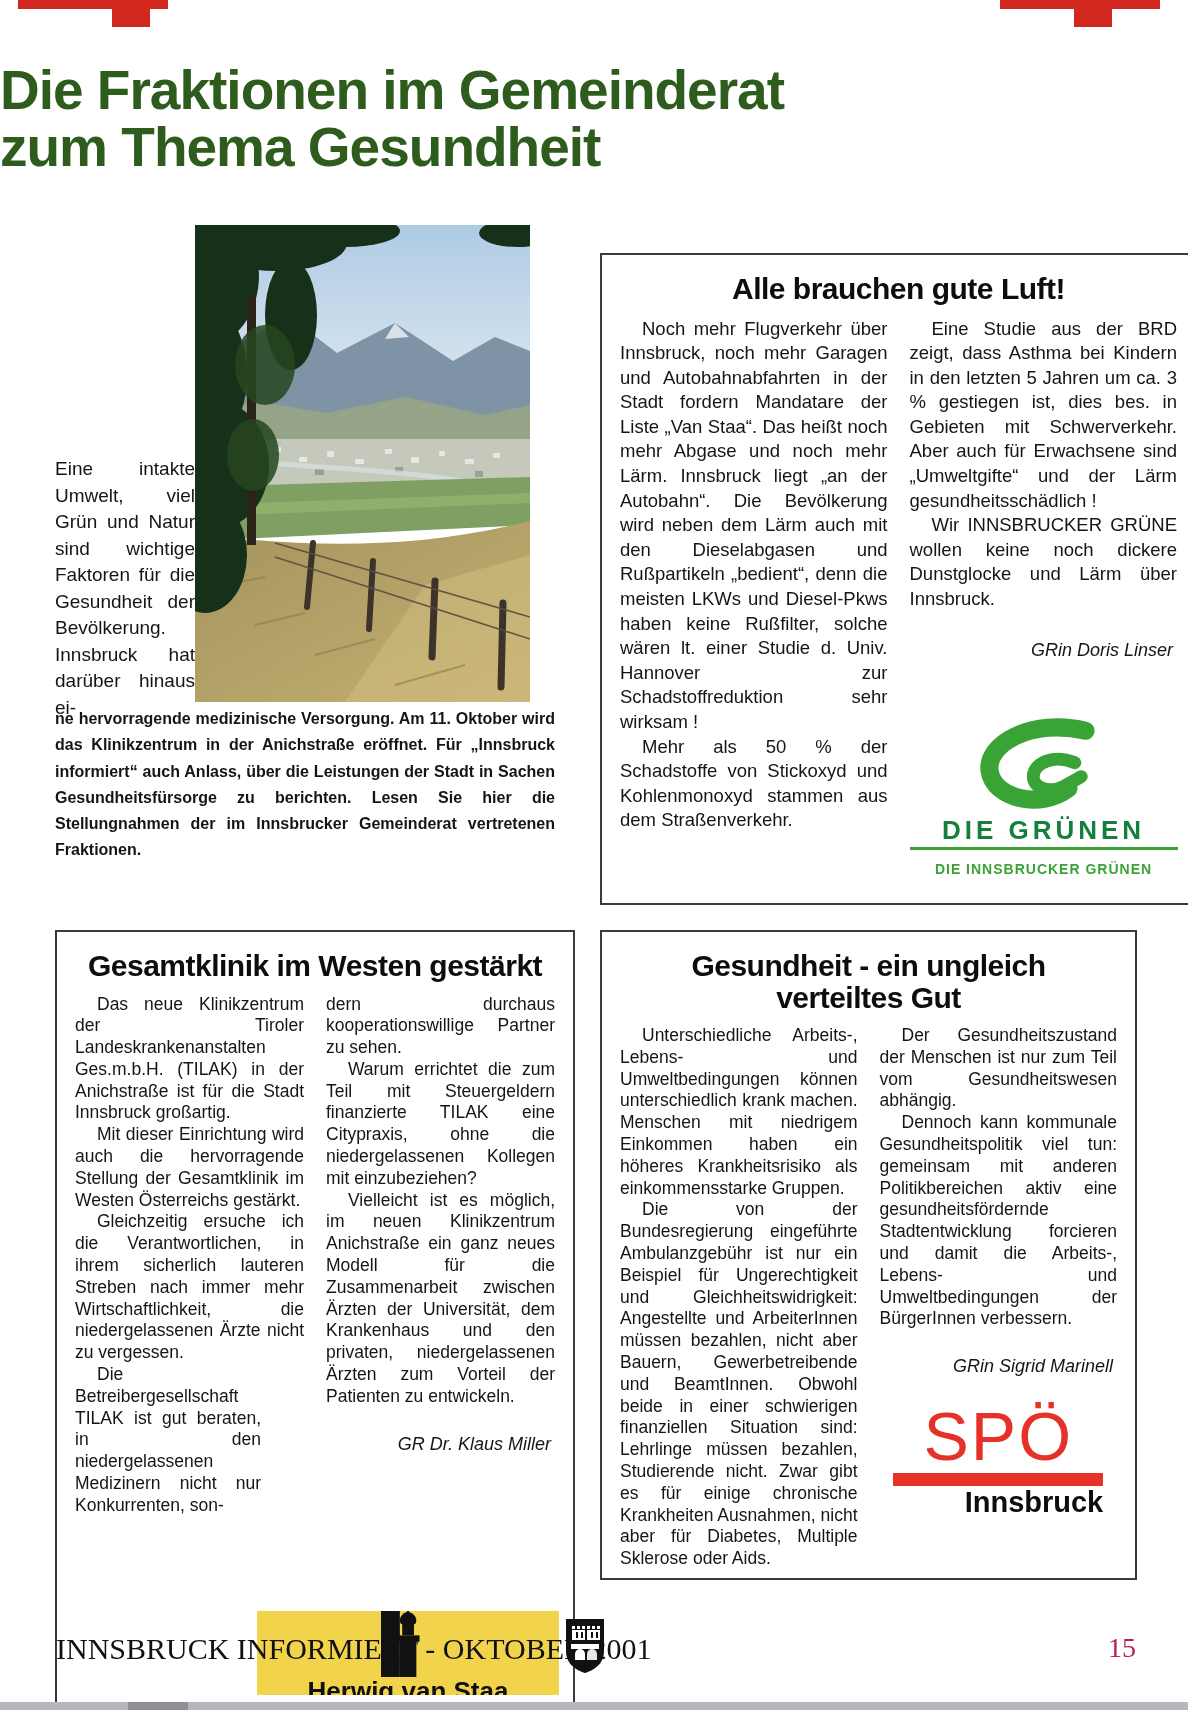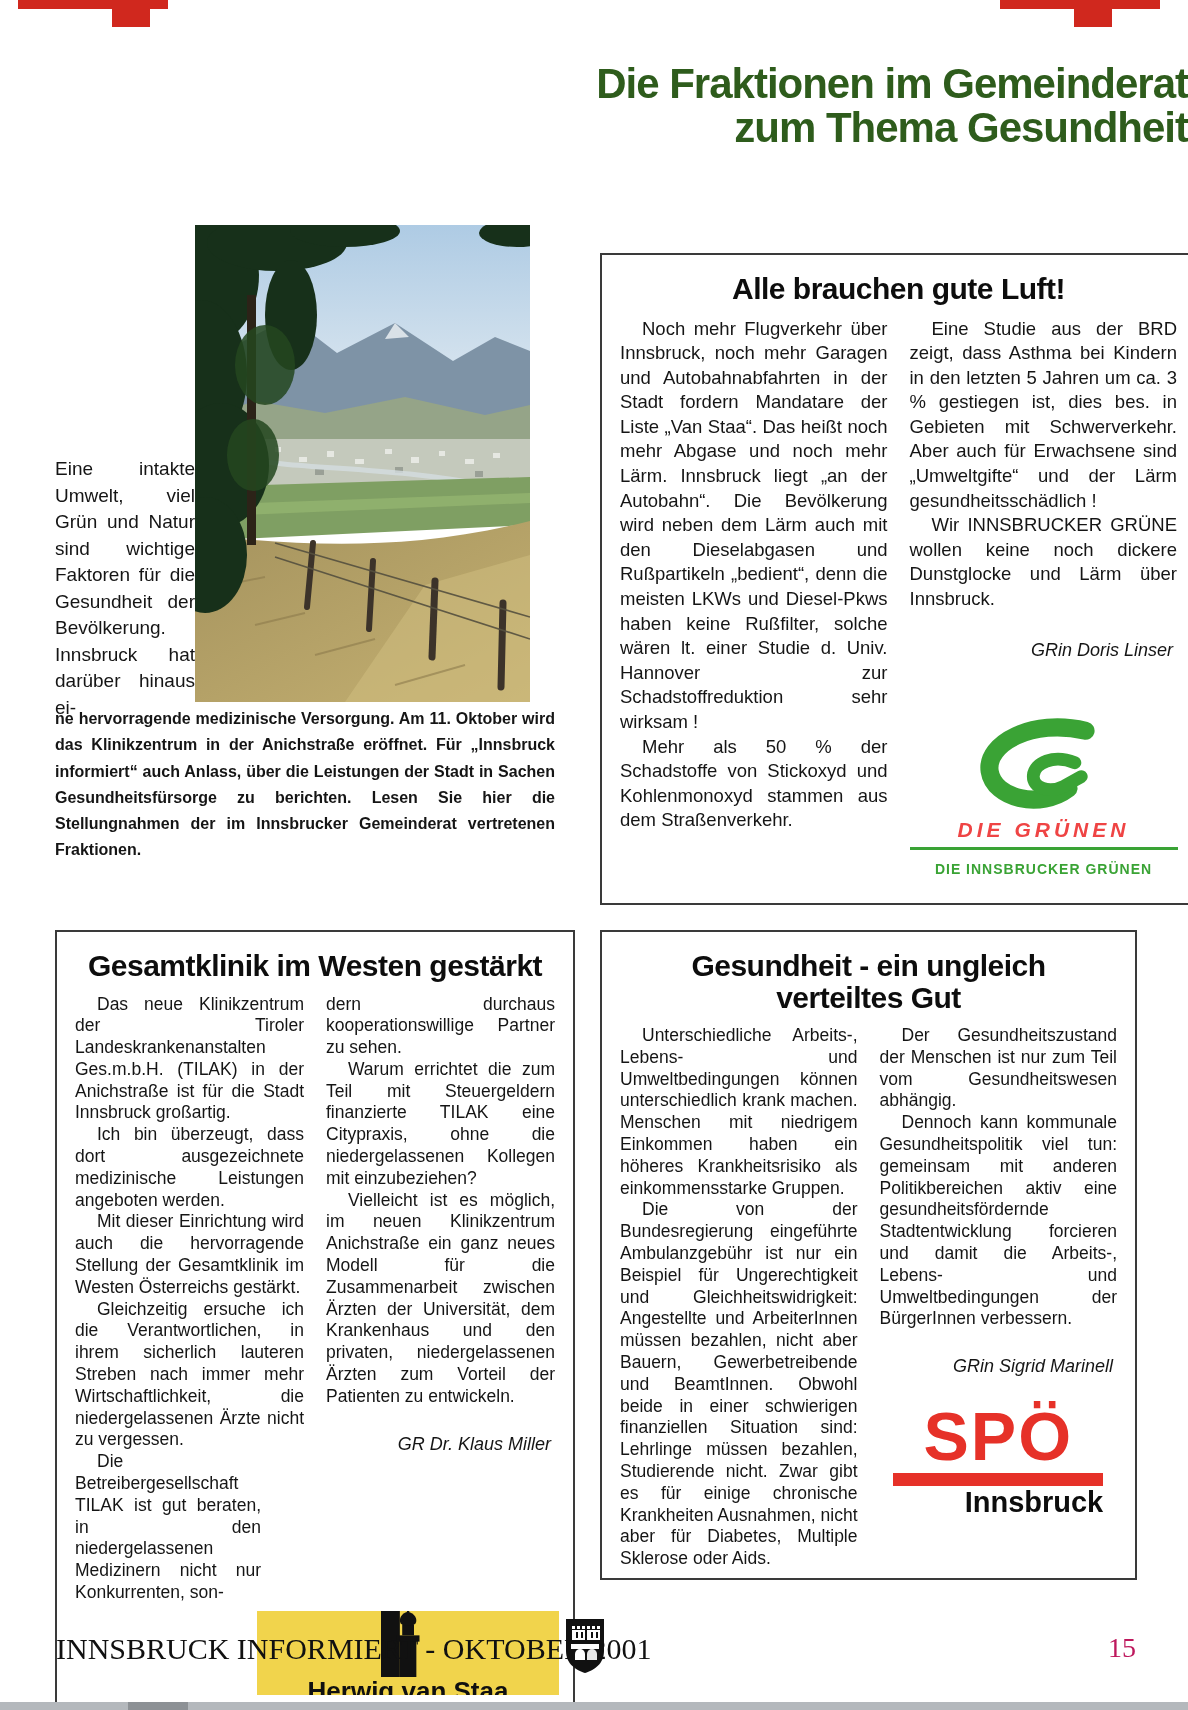--- a/index.html
+++ b/index.html
@@ -11,22 +11,22 @@
   .mark{position:absolute;background:#d0281e;}
   .mark-left-bar{left:18px;top:0;width:150px;height:9px;}
   .mark-left-tab{left:112px;top:0;width:38px;height:27px;}
   .mark-right-bar{left:1000px;top:0;width:160px;height:9px;}
   .mark-right-tab{left:1074px;top:0;width:38px;height:27px;}
   .bottom-bar{position:absolute;left:0;bottom:0;width:100%;height:8px;background:#b4b8bc;}
   .bottom-bar-dark{position:absolute;left:128px;bottom:0;width:60px;height:8px;background:#8d9195;}
 
   
   .page-title{
-    position:absolute;left:0;right:0;top:62px;text-align:right;
-    color:#2e5c1c;font-weight:800;font-size:42px;line-height:1.04;letter-spacing:-1px;
+    position:absolute;left:0;right:0;top:62px;text-align:left;
+    color:#2e5c1c;font-weight:800;font-size:55px;line-height:1.04;letter-spacing:-1px;
   }
 
   
   .photo{position:absolute;left:195px;top:225px;width:335px;height:477px;}
   .photo svg{display:block;width:100%;height:100%;}
   .intro-side{
     position:absolute;left:55px;top:456px;width:140px;
     font-size:19px;font-weight:400;line-height:26.5px;text-align:justify;
   }
   .intro-bottom{
@@ -45,35 +45,35 @@
   #box-gruene .col{font-size:18.5px;line-height:24.6px;}
   #box-tilak{left:55px;top:930px;width:520px;height:812px;padding:10px 14px;}
   #box-spoe{left:600px;top:930px;width:537px;height:650px;padding:10px 14px;}
   #box-tilak .col,#box-spoe .col{font-size:17.5px;line-height:21.8px;}
   .narrow{width:186px;}
   .signature{font-style:italic;text-align:right;margin-top:26px;padding-right:4px;text-indent:0;font-size:18px;}
 
   
   .gruene-logo{margin:56px auto 0;width:268px;text-align:center;}
   .gruene-logo svg{display:block;margin:0 auto 2px;}
-  .gruene-name{color:#ef4444;font-weight:800;font-size:21px;letter-spacing:4px;font-style:italic;}
+  .gruene-name{color:#15803d;font-weight:800;font-size:26px;letter-spacing:4px;}
   .gruene-rule{height:3px;background:#3aa335;margin:4px 0 7px;}
   .gruene-sub{color:#3aa335;font-weight:700;font-size:14px;letter-spacing:1px;}
 
   
   .ad{position:absolute;right:14px;bottom:14px;width:302px;text-align:center;}
   .ad-banner{background:#f1d44c;height:84px;display:flex;align-items:center;overflow:hidden;flex-direction:column;}
   .ad-banner svg{flex:0 0 66px;height:84px;display:block;}
   .ad-lines{flex:1;text-align:center;}
   .ad-l1,.ad-l2{font-weight:800;font-size:26px;line-height:1.15;color:#101010;letter-spacing:0;}
   .ad-url{font-weight:800;font-size:21px;margin-top:7px;color:#101010;}
 
   
   .spoe-logo{margin:26px auto 0;width:210px;text-align:center;}
-  .spoe-text{color:#e63128;font-weight:700;font-size:68px;line-height:0.95;letter-spacing:2px;}
+  .spoe-text{color:#e63128;font-weight:400;font-size:68px;line-height:0.95;letter-spacing:2px;}
   .spoe-bar{height:13px;background:#e63128;margin:4px 0 6px;}
   .spoe-sub{font-weight:700;font-size:29px;color:#0d0d0d;text-align:right;}
 
   
   .footer-left{position:absolute;left:56px;top:1632px;font-family:"Liberation Serif","DejaVu Serif",serif;font-size:30px;color:#111;}
   .footer-crest{position:absolute;left:565px;top:1618px;}
   .footer-page{position:absolute;right:52px;top:1632px;font-family:"Liberation Serif","DejaVu Serif",serif;font-size:28px;color:#be185d;}
 </style>
 </head>
 <body>
@@ -195,21 +195,20 @@
       </div>
     </div>
   </div>
 
   <div class="box" id="box-tilak">
     <h2>Gesamtklinik im Westen gestärkt</h2>
     <div class="cols">
       <div class="col">
         <div>
             <p>Das neue Klinikzentrum der Tiroler Landeskrankenanstalten Ges.m.b.H. (TILAK) in der Anichstraße ist für die Stadt Innsbruck großartig.</p>
-            <p>Ich bin überzeugt, dass dort ausgezeichnete medizinische Leistungen angeboten werden.</p>
             <p>Mit dieser Einrichtung wird auch die hervorragende Stellung der Gesamtklinik im Westen Österreichs gestärkt.</p>
             <p>Gleichzeitig ersuche ich die Verantwortlichen, in ihrem sicherlich lauteren Streben nach immer mehr Wirtschaftlichkeit, die niedergelassenen Ärzte nicht zu vergessen.</p>
           </div>
         <p class="narrow">Die Betreibergesellschaft TILAK ist gut beraten, in den niedergelassenen Medizinern nicht nur Konkurrenten, son-</p>
       </div>
       <div class="col">
         <div>
             <p class="no-indent">dern durchaus kooperationswillige Partner zu sehen.</p>
             <p>Warum errichtet die zum Teil mit Steuergeldern finanzierte TILAK eine Citypraxis, ohne die niedergelassenen Kollegen mit einzubeziehen?</p>
             <p>Vielleicht ist es möglich, im neuen Klinikzentrum Anichstraße ein ganz neues Modell für die Zusammenarbeit zwischen Ärzten der Universität, dem Krankenhaus und den privaten, niedergelassenen Ärzten zum Vorteil der Patienten zu entwickeln.</p>

